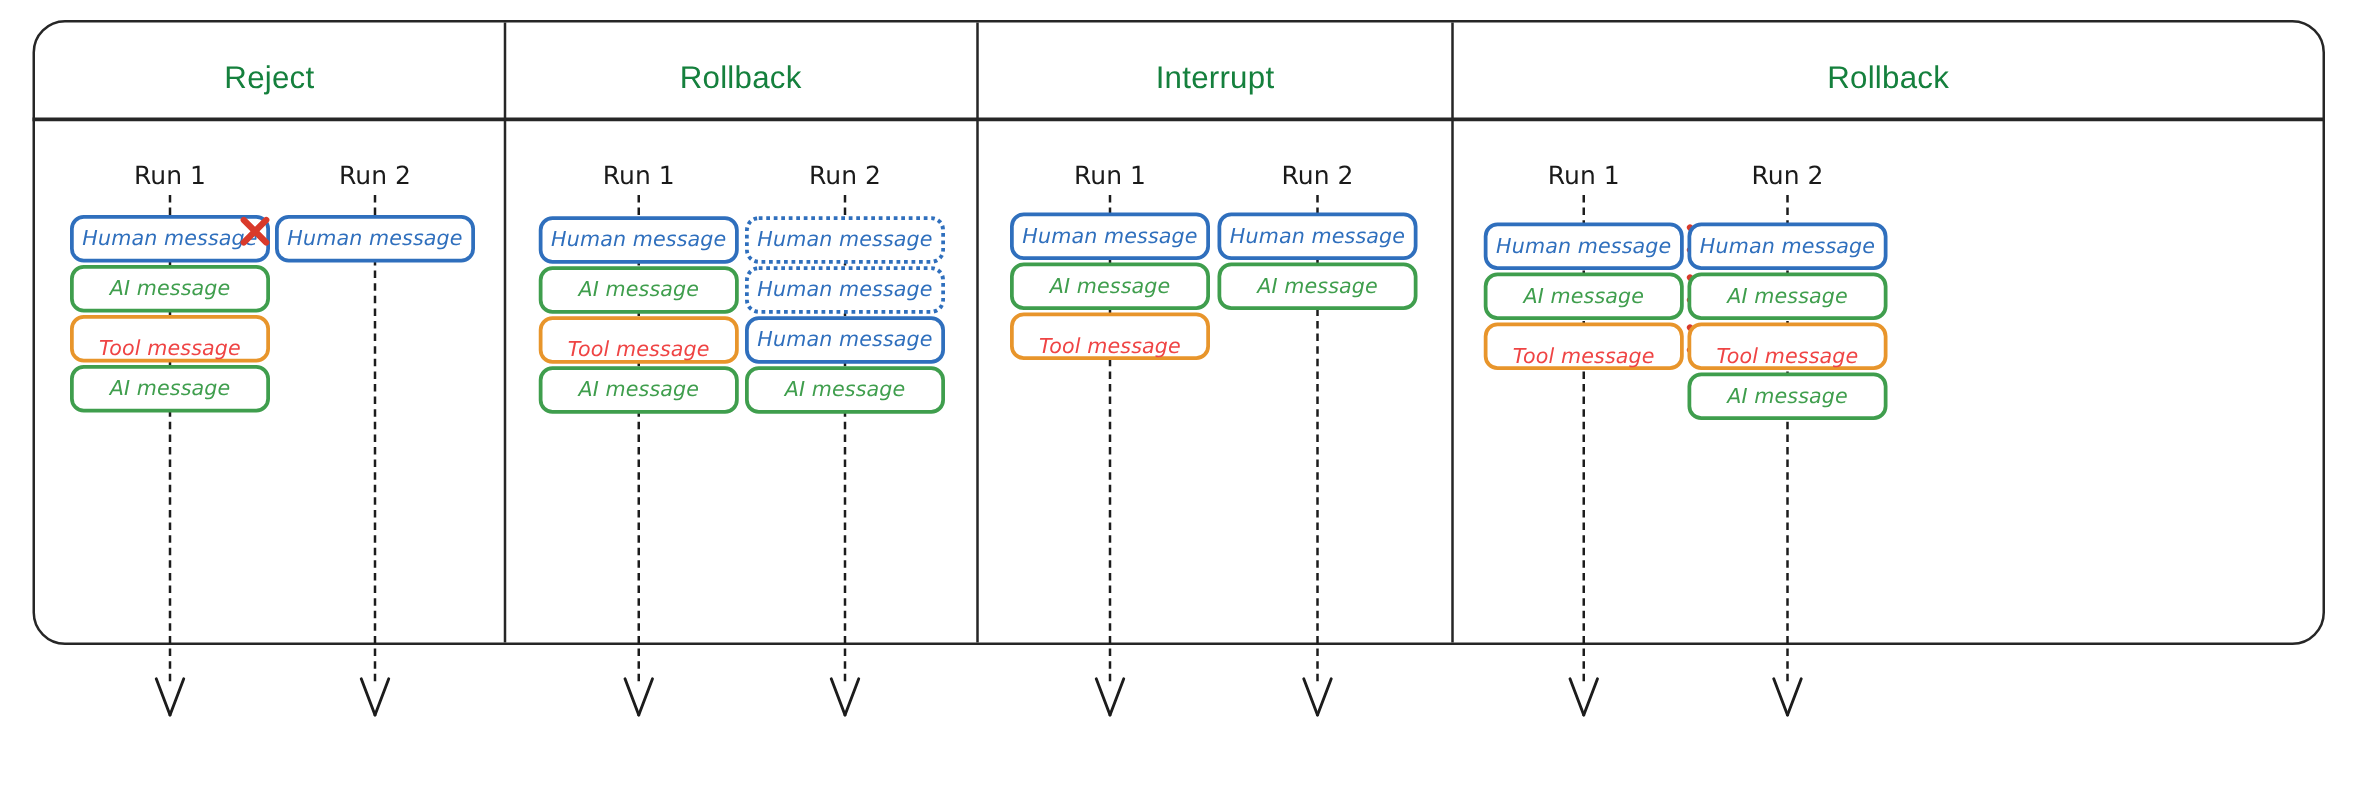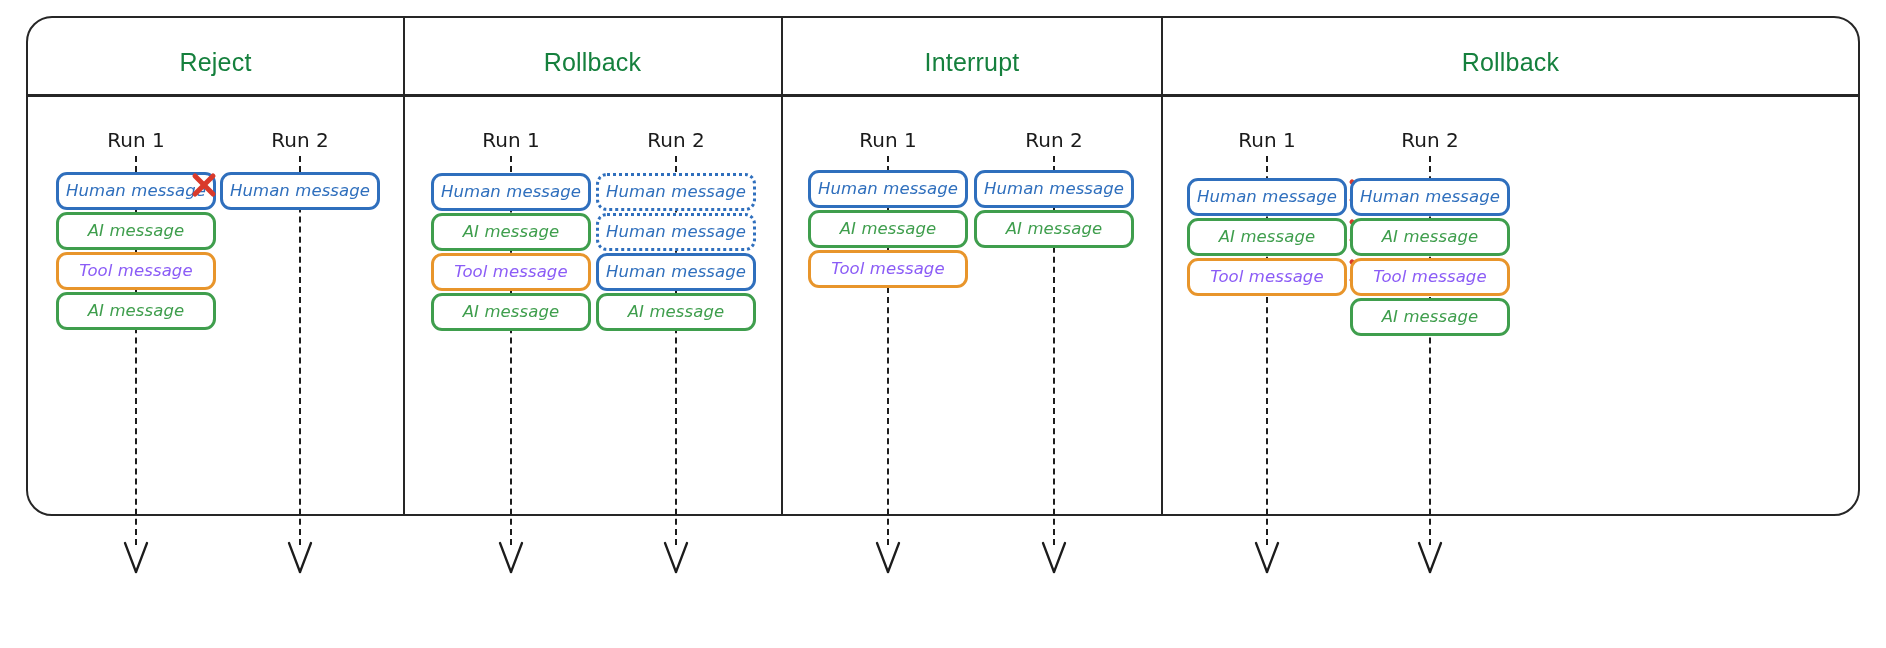--- a/index.html
+++ b/index.html
@@ -111,21 +111,22 @@
   .msg.human {
     border: 3px solid #2f6fbd;
     color: #2f6fbd;
   }
   .msg.ai {
     border: 3px solid #3f9e4d;
     color: #3f9e4d;
   }
   .msg.tool {
     border: 3px solid #e8952b;
-    color: #8b5cf6;
+    color: #ef4444;
+    align-items: flex-end;
   }
   .msg.dotted {
     border-style: dotted;
     border-width: 3.5px;
   }
 
   
   .xmark {
     position: absolute;
     width: 26px;

